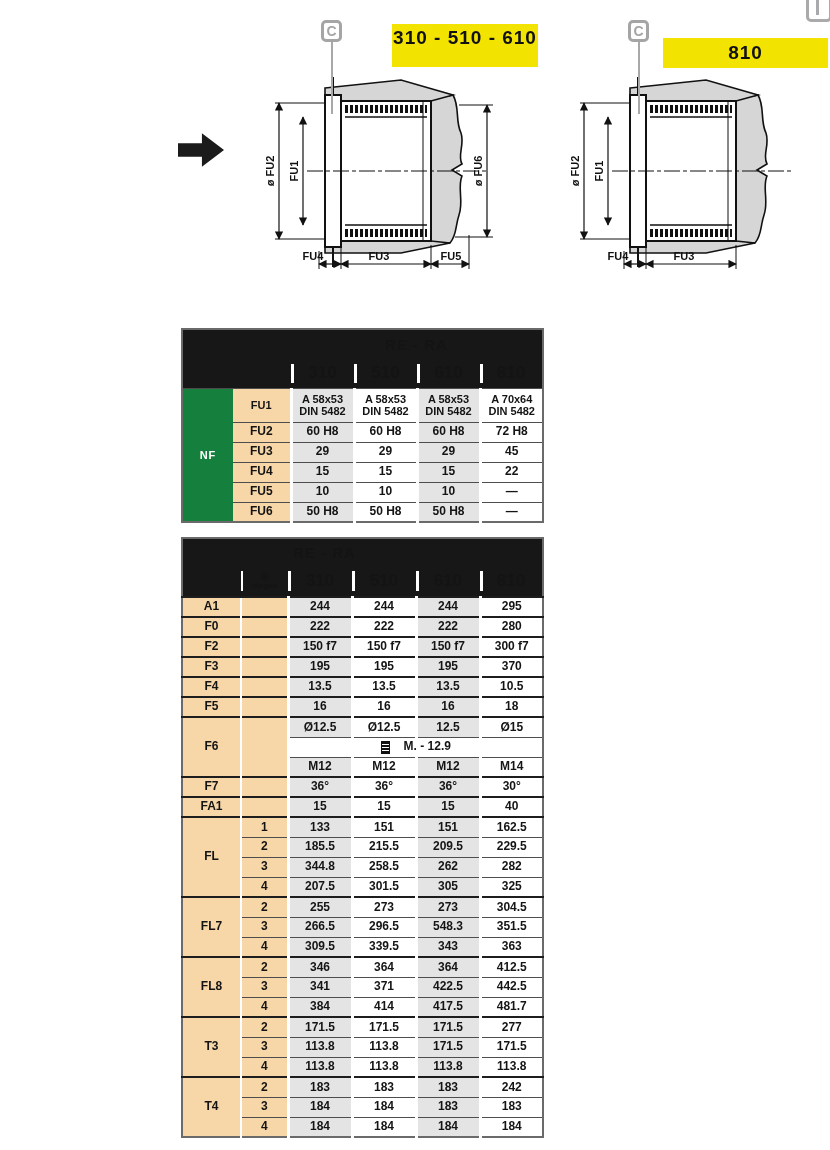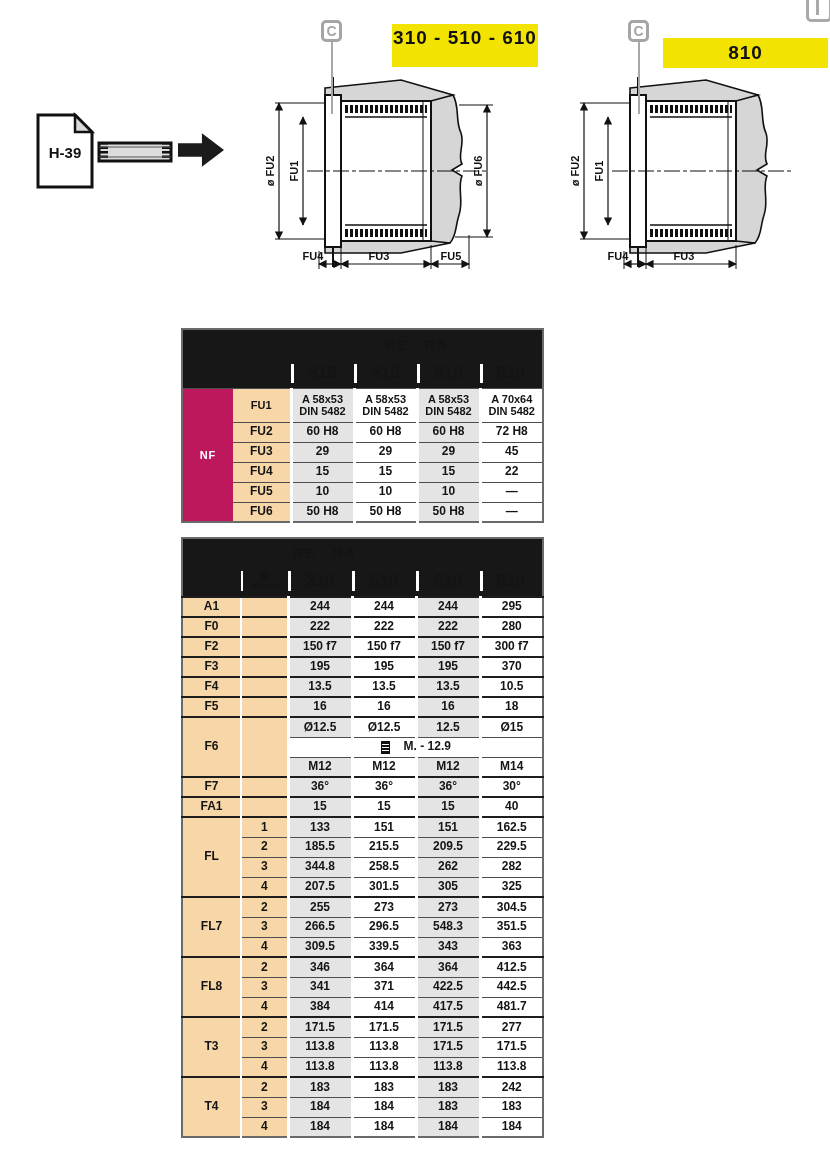--- a/index.html
+++ b/index.html
@@ -48,52 +48,38 @@
   .gear { display:block; font-size:11px; line-height:11px; }
 
   .t1 tbody td, .t2 tbody td { height:20px; font-size:12px; border-top:1px solid #4d4d4d;
                                white-space:pre-line; line-height:1.12; }
   .t1 tbody tr.two-line td { height:34px; font-size:11px; }
   td.rlabel { background:#f7d6a7; font-size:12px; }
   td.stage  { background:#f7d6a7; font-size:11px; border-left:2px solid #fff; }
   td.val    { border-left:3px solid #fff; }
   td.c0, td.c2 { background:#e4e4e4; }
   td.c1, td.c3 { background:#fff; }
-  td.nf { background:#be185d; color:#fff; font-size:30px; letter-spacing:1px; }
+  td.nf { background:#15803d; color:#fff; font-size:30px; letter-spacing:1px; }
   .t2 tbody tr.gstart td { border-top:2px solid #1d1d1d; }
   td.span-cell { background:#fff; border-left:3px solid #fff; font-size:11px; }
   .bolt-icon { display:inline-block; width:9px; height:13px; vertical-align:middle; margin-right:14px;
                background:repeating-linear-gradient(0deg,#111 0 2px,#fff 2px 3px); border:1px solid #111; }
   .span-text { vertical-align:middle; }
 
   svg text { font-family:"Liberation Sans", sans-serif; font-weight:bold; fill:#111; }
 </style>
 </head>
 <body>
 
 <div class="page">
 
   <div class="corner-icon">
       <span></span>
     </div>
 
-  <div class="ref-block">
-    <svg style="left:4px;top:6px;" width="62" height="80" viewBox="0 0 62 80">
-      <path d="M4,4 L41,4 L58,21 L58,76 L4,76 Z" fill="#fff" stroke="#111" stroke-width="3"></path>
-      <path d="M41,4 L41,21 L58,21 Z" fill="#d9d9d9" stroke="#111" stroke-width="2.5"></path>
-      <text x="31" y="47" font-size="15" text-anchor="middle">H-39</text>
-    </svg>
-    <svg style="left:65px;top:28px;" width="80" height="40" viewBox="0 0 80 40">
-      <rect x="4" y="10" width="72" height="18" fill="#dcdcdc" stroke="#111" stroke-width="3"></rect>
-      <line x1="9" y1="9" x2="9" y2="29" stroke="#111" stroke-width="8" stroke-dasharray="2.5 2"></line>
-      <line x1="71" y1="9" x2="71" y2="29" stroke="#111" stroke-width="8" stroke-dasharray="2.5 2"></line>
-      <line x1="4" y1="14" x2="76" y2="14" stroke="#555" stroke-width="1"></line>
-      <line x1="4" y1="24" x2="76" y2="24" stroke="#555" stroke-width="1"></line>
-    </svg>
-  </div>
   <div class="arrow-right"></div>
 
   <div class="c-marker" style="left:321px;top:20px;">
     <span>C</span>
   </div>
   <div class="c-marker" style="left:628px;top:20px;">
     <span>C</span>
   </div>
 
   <div class="badge badge1">310 - 510 - 610</div>

